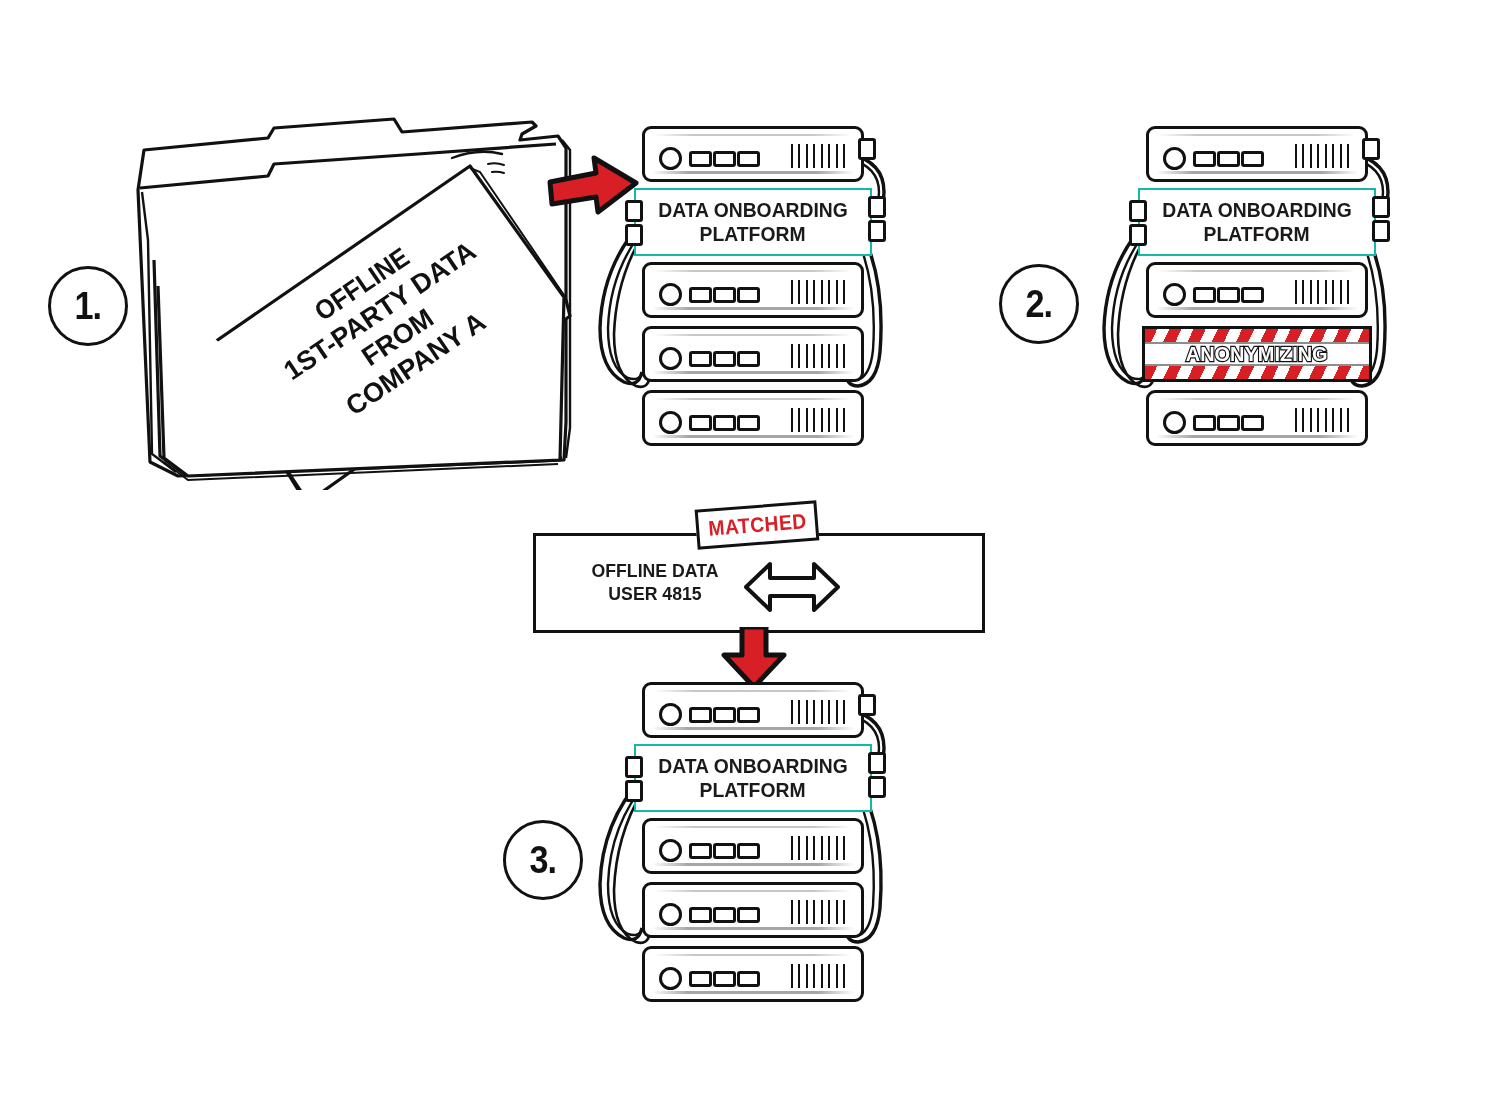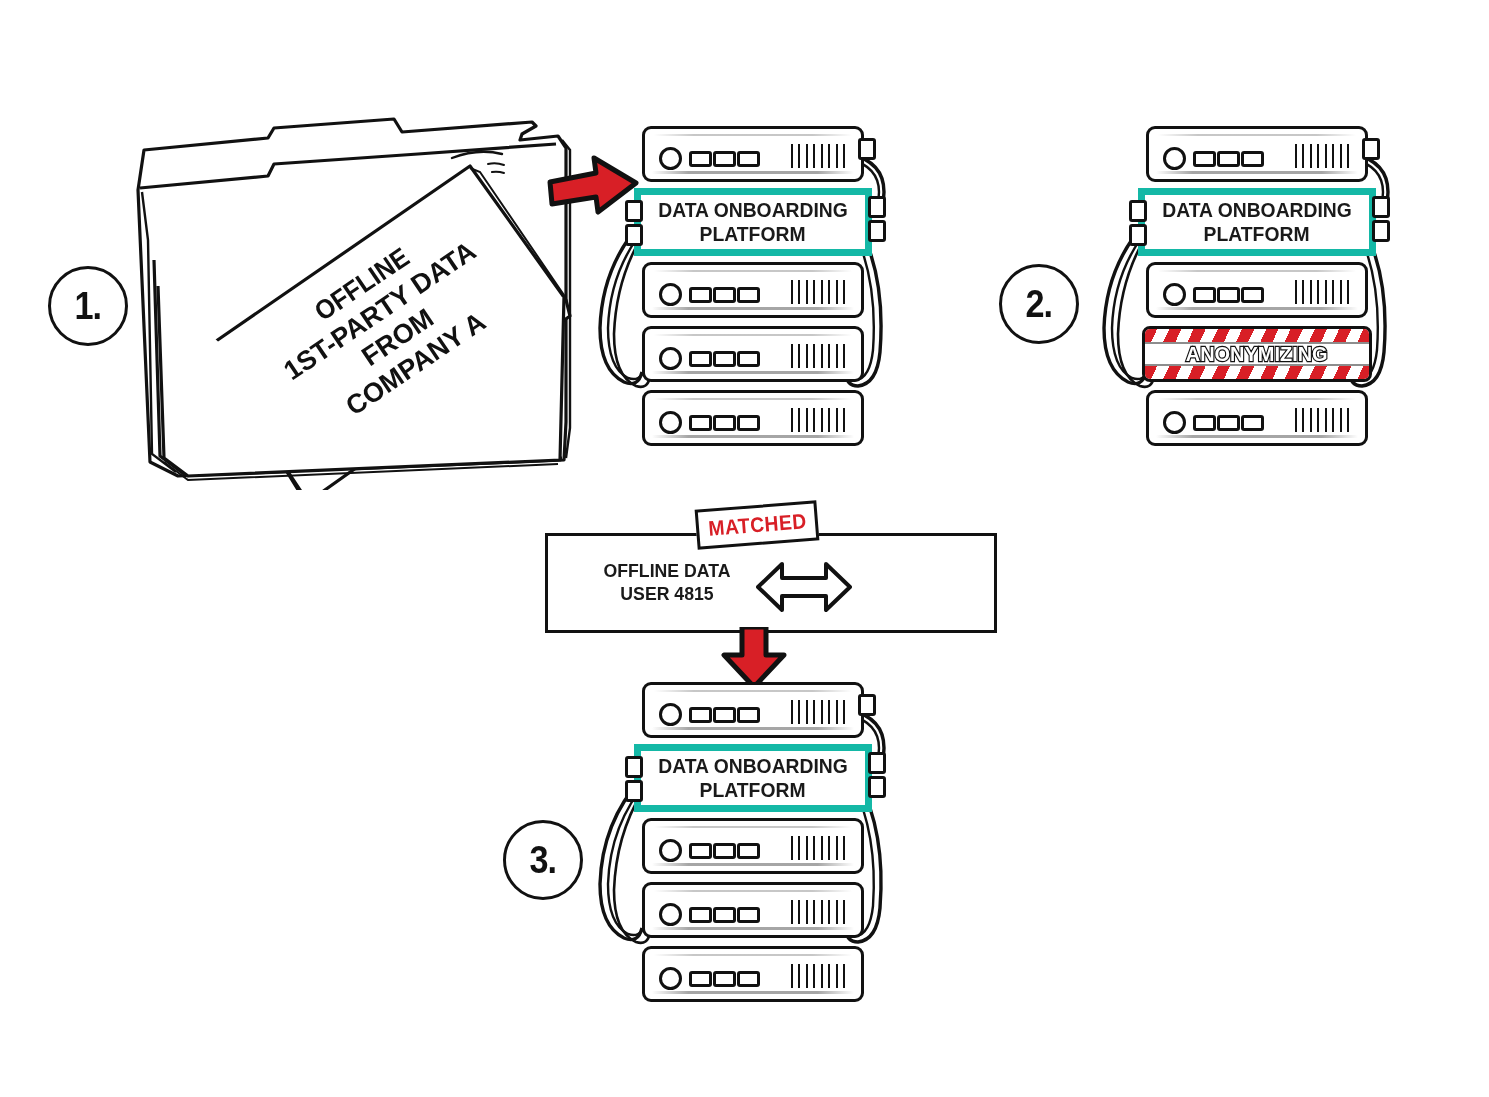--- a/index.html
+++ b/index.html
@@ -31,31 +31,31 @@
   }
   .srv .sheen-top{
     position:absolute;left:9px;right:9px;top:5px;height:2px;
     background:linear-gradient(90deg,rgba(190,190,190,0),rgba(175,175,175,.7) 20%,rgba(175,175,175,.7) 80%,rgba(190,190,190,0));
   }
   .knob{position:absolute;border:3px solid #111;border-radius:50%;background:#fff;}
   .btn3{position:absolute;border:3px solid #111;border-radius:3px;background:#fff;}
   .vents{position:absolute;display:flex;justify-content:space-between;}
   .vents i{display:block;width:2px;background:#111;height:100%;}
   .platform{
-    position:absolute;box-sizing:border-box;border:7px solid #14b8a6;background:#fff;
+    position:absolute;box-sizing:border-box;border:2px solid #14b8a6;background:#fff;
     display:flex;flex-direction:column;align-items:center;justify-content:center;
     font-weight:bold;color:#1a1a1a;text-align:center;line-height:1.12;
   }
   .platform .ln{display:block;transform:scaleX(.92);white-space:nowrap;}
   .port{position:absolute;border:3px solid #111;background:#fff;}
   .cable{position:absolute;pointer-events:none;}
 
   
   .anon{
-    position:absolute;box-sizing:border-box;border:3px solid #111;border-radius:8px;
+    position:absolute;box-sizing:border-box;border:3px solid #111;border-radius:0;
     overflow:hidden;background:#fff;
   }
   .anon .stripe{
     position:absolute;left:0;right:0;height:13px;
     background:repeating-linear-gradient(115deg,#d81f26 0px,#d81f26 11px,#ffffff 11px,#ffffff 22px);
   }
   .anon .stripe.top{top:0;}
   .anon .stripe.bot{bottom:0;}
   .anon .rule{position:absolute;left:0;right:0;height:2px;background:#8d8d8d;}
   .anon .txt{
@@ -348,21 +348,21 @@
           <i></i>
           <i></i>
           <i></i>
           <i></i>
           <i></i>
           <i></i>
       </div>
     </div>
   </div>
 
-  <div class="panel" style="left:545px;top:533px;width:452px;height:100px;">
+  <div class="panel" style="left:533px;top:533px;width:452px;height:100px;">
     <div class="left">
       <span>OFFLINE DATA</span>
       <span>USER 4815</span>
     </div>
 
     <div class="cable" style="left:208px;top:24px;width:96px;height:54px;">
       <svg width="96" height="54" viewBox="0 0 96 54">
         <path d="M2,27 L26,4 L26,18 L70,18 L70,4 L94,27 L70,50 L70,36 L26,36 L26,50 Z" fill="#ffffff" stroke="#111" stroke-width="4" stroke-linejoin="round"></path>
       </svg>
     </div>

